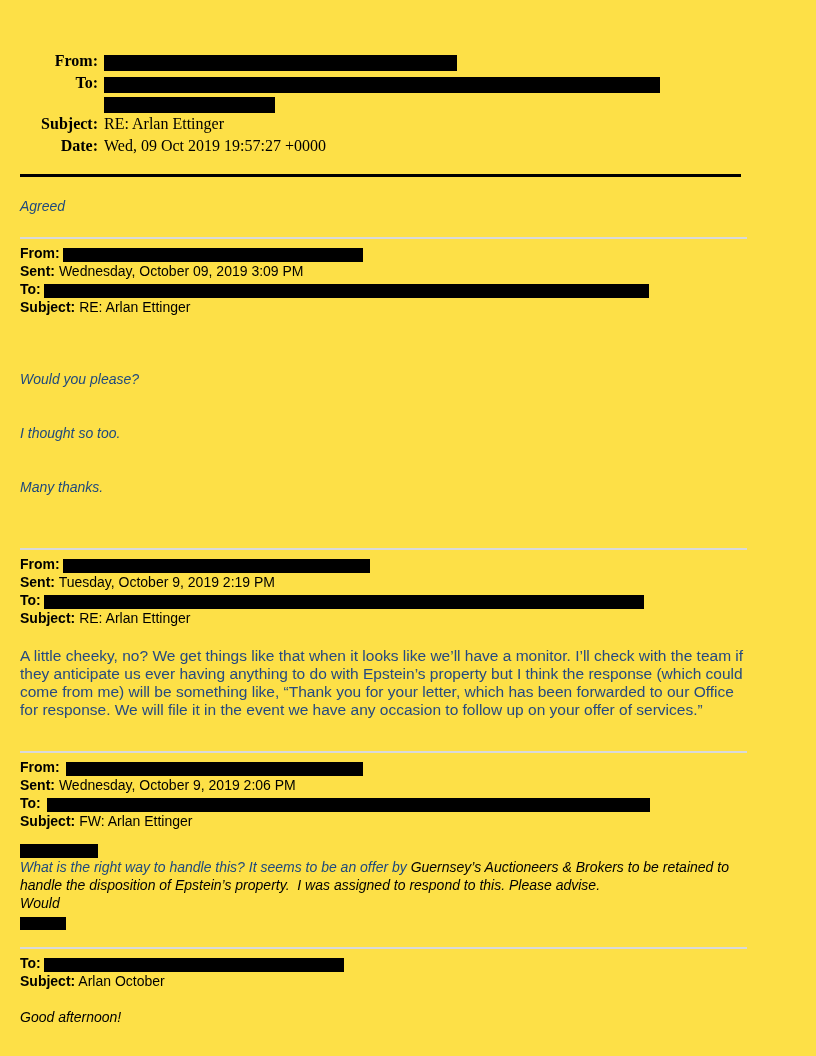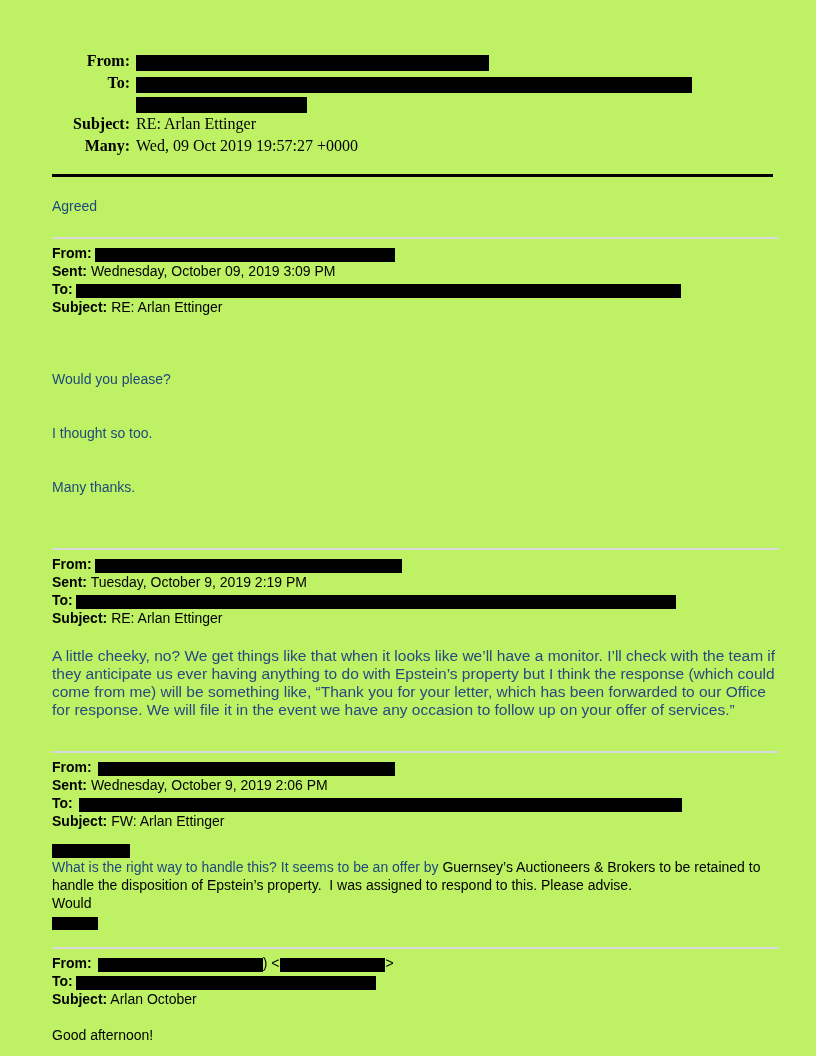--- a/index.html
+++ b/index.html
@@ -1,37 +1,37 @@
 <!DOCTYPE html>
 <html style="--accentBlue: #1F497D; --serifBlue: #264A80; --redaction: #000000; --divider: #D9D9D9; --rule: #000000;"><head>
 <meta charset="utf-8">
 <style>
   html,body { margin:0; padding:0; background:#ffffff; }
   .page {
     position:relative;
     width:816px; height:1056px;
-    background:#bef264;
+    background:#fde047;
     box-sizing:border-box;
-    padding:50px 44px 0 52px;
+    padding:50px 44px 0 20px;
     overflow:hidden;
     font-family:"Liberation Sans", sans-serif;
     color:#000;
   }
   
   .envelope { font-family:"Liberation Serif", serif; font-size:16px; }
   .env-row { display:flex; line-height:22px; }
   .env-label { width:78px; text-align:right; font-weight:bold; flex:0 0 78px; }
   .env-value { margin-left:6px; }
   .env-bar { display:inline-block; background:var(--redaction); height:16px; vertical-align:text-bottom; margin-bottom:-2px; }
   .env-bar-2nd { display:block; margin-top:3px; background:var(--redaction); height:16px; }
   .thick-rule { height:3px; width:721px; background:var(--rule); margin-top:17px; }
 
   
   .blue-sans { color:var(--accentBlue); }
-  .sans-body { font-size:14px; line-height:18px; white-space:pre-wrap; }
+  .sans-body { font-size:14px; line-height:18px; white-space:pre-wrap;font-style:italic; }
   .agreed { margin-top:20px; }
 
   .divider { height:2px; width:727px; background:var(--divider); }
   .div-1 { margin-top:22px; }
   .div-2 { margin-top:16px; }
   .div-3 { margin-top:32px; }
   .div-4 { margin-top:17px; }
 
   
   .reply-header { margin-top:5px; font-size:14px; line-height:18px; }
@@ -71,21 +71,21 @@
       <span class="env-value">
         <span class="env-bar" style="width: 556px;"></span>
         <span class="env-bar-2nd" style="width: 171px;"></span>
       </span>
     </div>
     <div class="env-row">
       <span class="env-label">Subject:</span>
       <span class="env-value">RE: Arlan Ettinger</span>
     </div>
     <div class="env-row">
-      <span class="env-label">Many:</span>
+      <span class="env-label">Date:</span>
       <span class="env-value">Wed, 09 Oct 2019 19:57:27 +0000</span>
     </div>
   </div>
 
   <div class="thick-rule"></div>
 
   <div class="sans-body blue-sans agreed">Agreed</div>
 
   <div class="divider div-1"></div>
 
@@ -123,20 +123,19 @@
   </div>
 
   <div class="block-bar bar-a" style="width: 78px;"></div>
   <div class="sans-body mixed-para"><span class="blue-sans">What is the right way to handle this? It seems to be an offer by </span><span>Guernsey’s Auctioneers &amp; Brokers to be retained to handle the disposition of Epstein’s property.  I was assigned to respond to this. Please advise.</span></div>
   <div class="sans-body">Would</div>
   <div class="block-bar bar-b" style="width: 46px;"></div>
 
   <div class="divider div-4"></div>
 
   <div class="reply-header">
-    <div class="rh-line"><span class="rh-label">From:</span><span class="rh-bar spaced" style="width: 165px;"></span><span>) &lt;</span><span class="rh-bar inline-mid" style="width: 105px;"></span><span>&gt;</span></div>
     <div class="rh-line"><span class="rh-label">To:</span><span class="rh-bar" style="width: 300px;"></span></div>
     <div class="rh-line"><span class="rh-label">Subject:</span><span> </span><span>Arlan October</span></div>
   </div>
 
   <div class="sans-body greeting">Good afternoon!</div>
 
 </div>
 
 </body></html>

